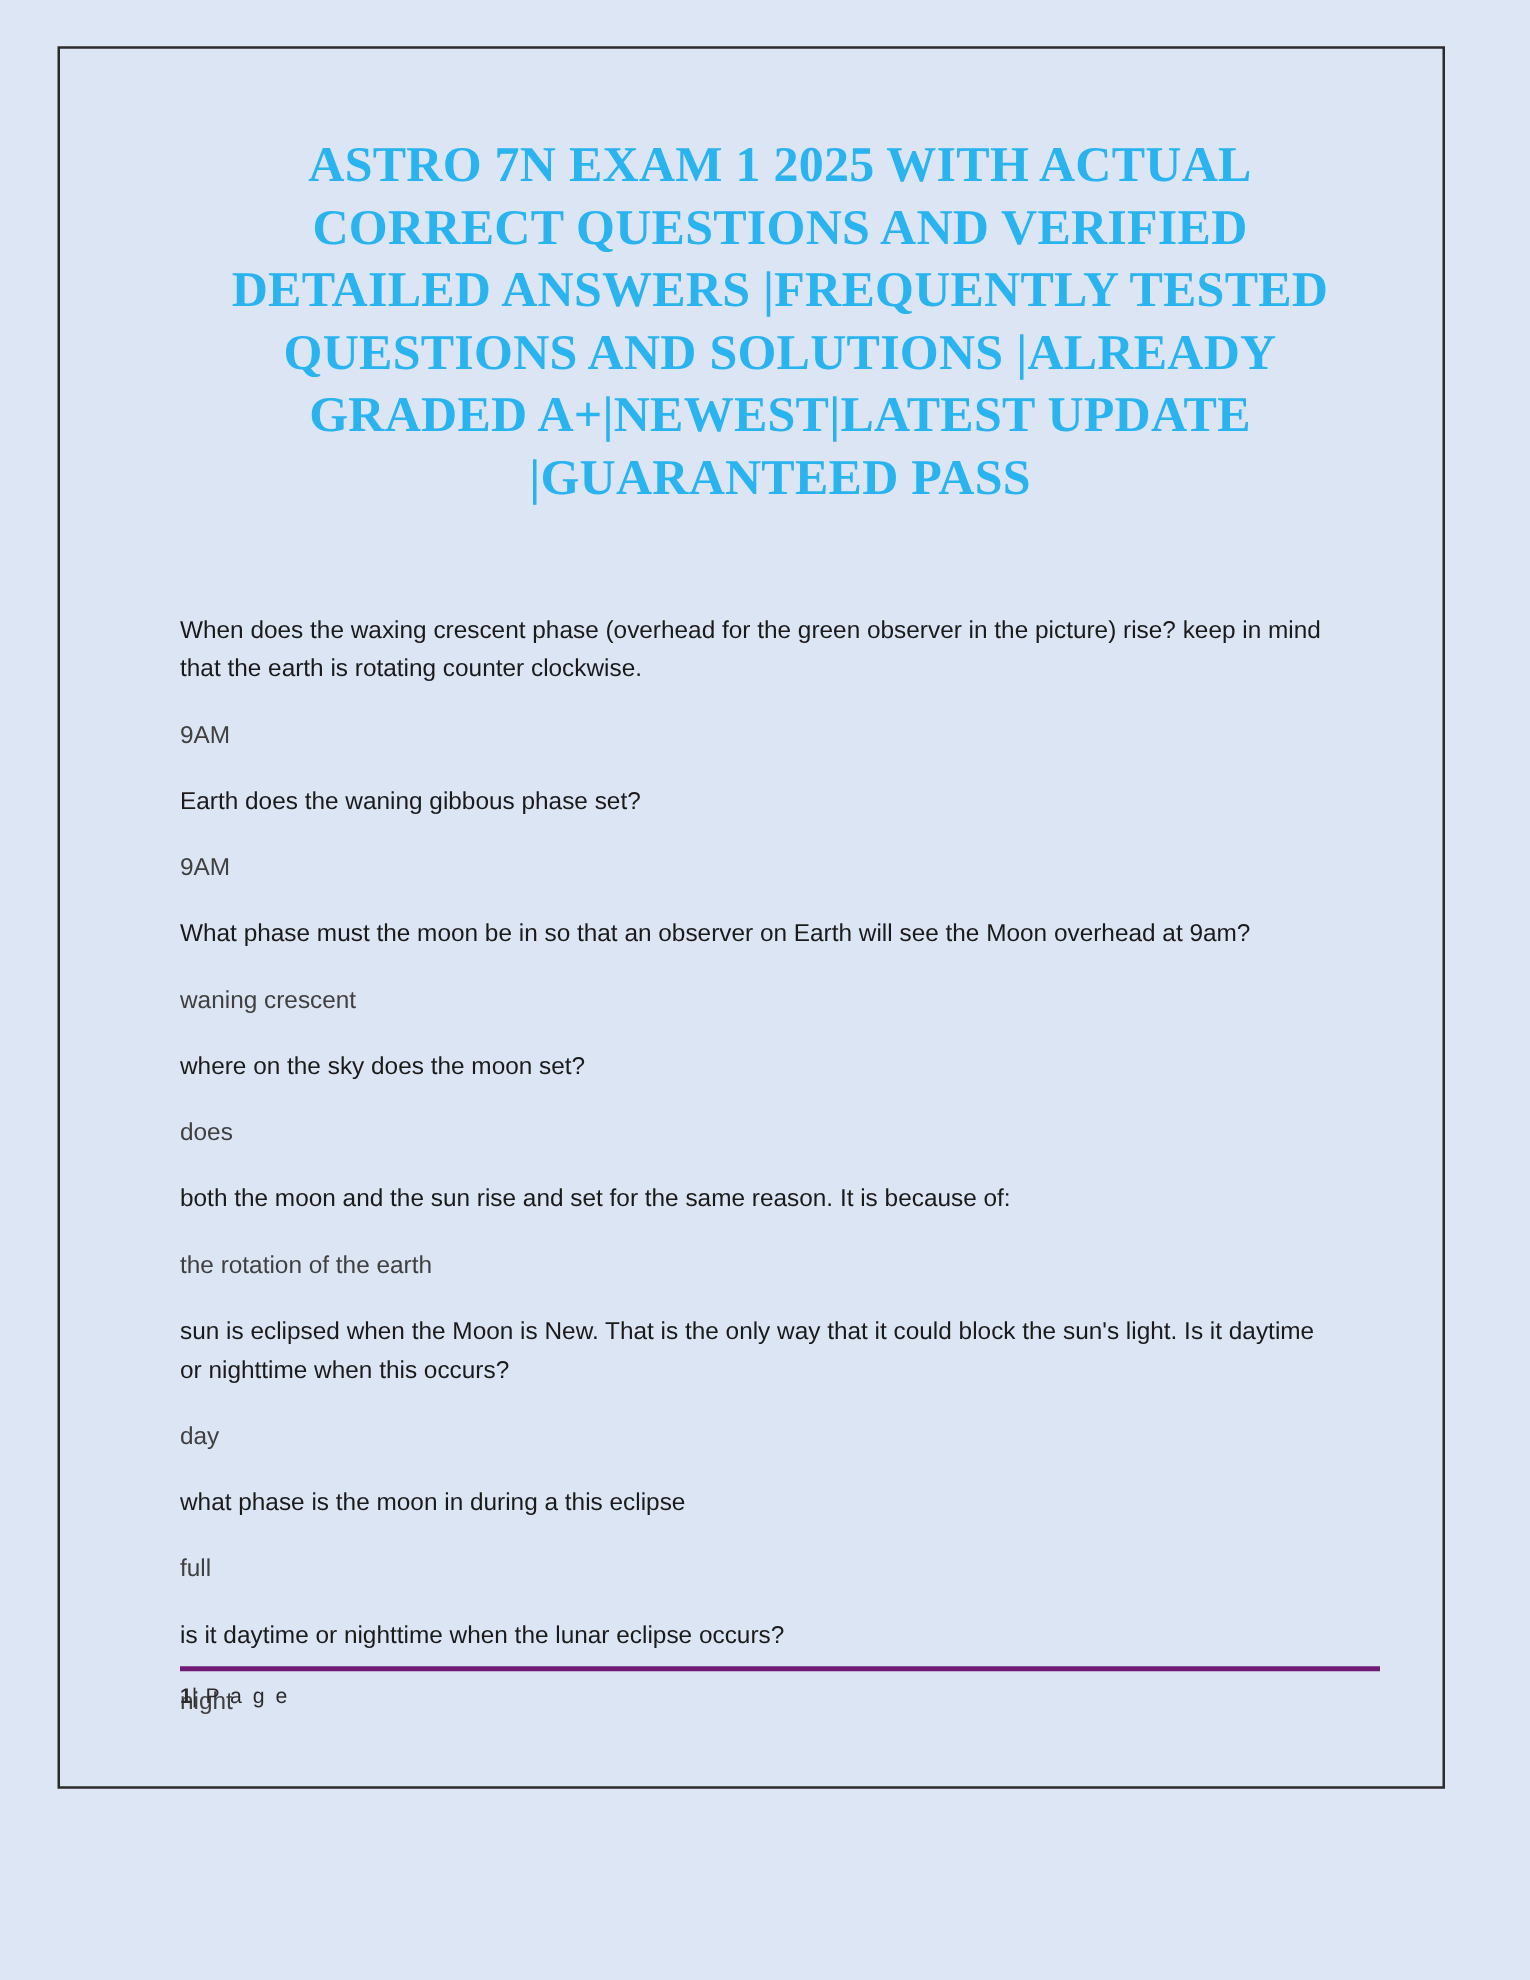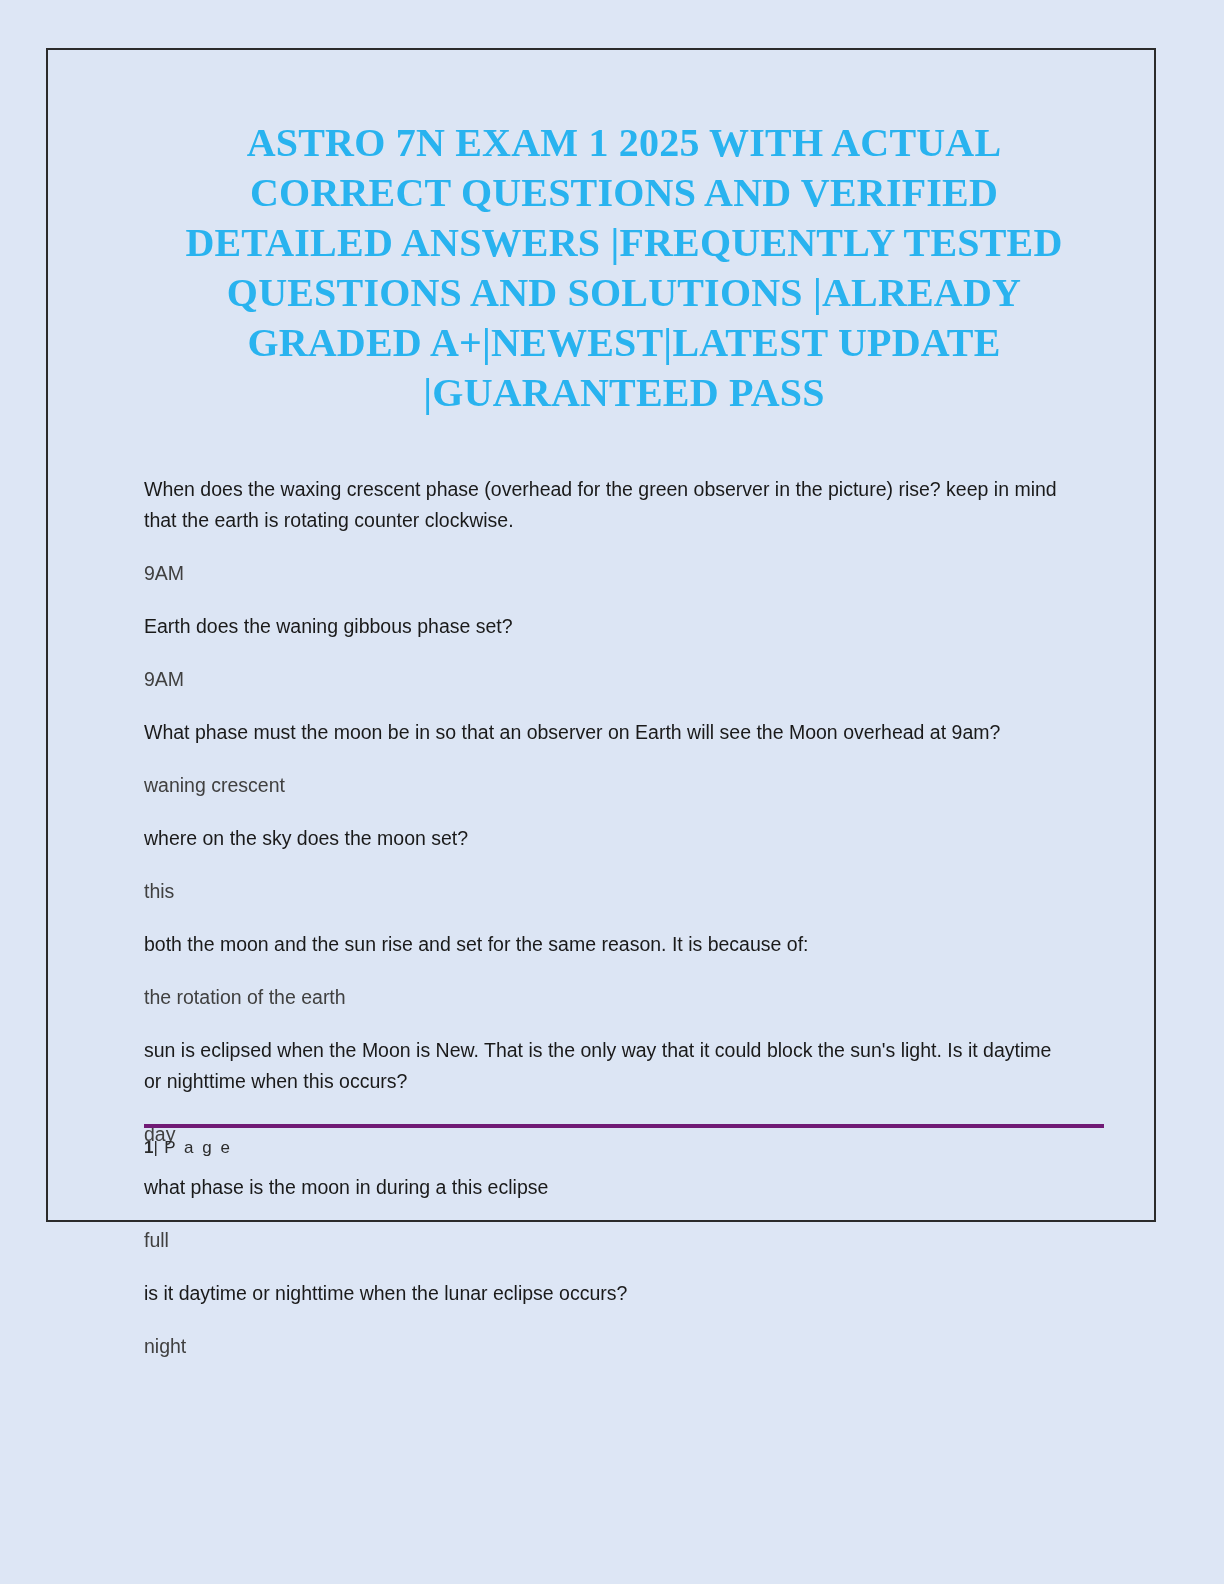--- a/index.html
+++ b/index.html
@@ -9,23 +9,23 @@
   body {
     width: 1224px;
     height: 1584px;
     background: #dde6f5;
     font-family: "Liberation Sans", sans-serif;
     overflow: hidden;
   }
   .page {
     position: absolute;
     left: 46px;
-    top: 48px;
+    top: 37px;
     width: 1110px;
-    height: 1174px;
+    height: 1394px;
     background: #dce5f4;
     border: 2px solid #2b2b2b;
     box-sizing: border-box;
   }
   .page-inner {
     position: absolute;
     left: 96px;
     top: 68px;
     right: 50px;
     bottom: 20px;
@@ -35,21 +35,21 @@
     font-family: "Liberation Serif", serif;
     font-weight: bold;
     font-size: 40px;
     line-height: 50px;
     text-align: center;
     margin: 0 0 0 0;
     width: 960px;
     letter-spacing: 0.2px;
   }
   .qa-block {
-    margin-top: 56px;
+    margin-top: 82px;
     width: 920px;
   }
   .qa-question {
     color: #1a1a1a;
     font-size: 19.5px;
     line-height: 31px;
     margin: 0 0 22px 0;
     font-family: "Liberation Sans", sans-serif;
   }
   .qa-answer {
@@ -90,21 +90,21 @@
       <p class="qa-question">When does the waxing crescent phase (overhead for the green observer in the picture) rise? keep in mind that the earth is rotating counter clockwise.</p>
       <p class="qa-answer">9AM</p>
 
       <p class="qa-question">Earth does the waning gibbous phase set?</p>
       <p class="qa-answer">9AM</p>
 
       <p class="qa-question">What phase must the moon be in so that an observer on Earth will see the Moon overhead at 9am?</p>
       <p class="qa-answer">waning crescent</p>
 
       <p class="qa-question">where on the sky does the moon set?</p>
-      <p class="qa-answer">this</p>
+      <p class="qa-answer">does</p>
 
       <p class="qa-question">both the moon and the sun rise and set for the same reason. It is because of:</p>
       <p class="qa-answer">the rotation of the earth</p>
 
       <p class="qa-question">sun is eclipsed when the Moon is New. That is the only way that it could block the sun's light. Is it daytime or nighttime when this occurs?</p>
       <p class="qa-answer">day</p>
 
       <p class="qa-question">what phase is the moon in during a this eclipse</p>
       <p class="qa-answer">full</p>
 

